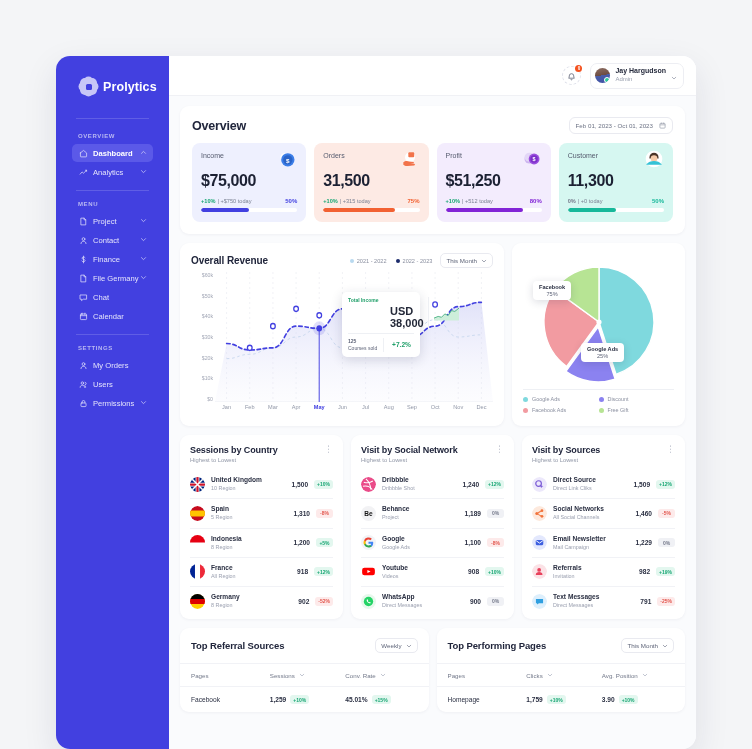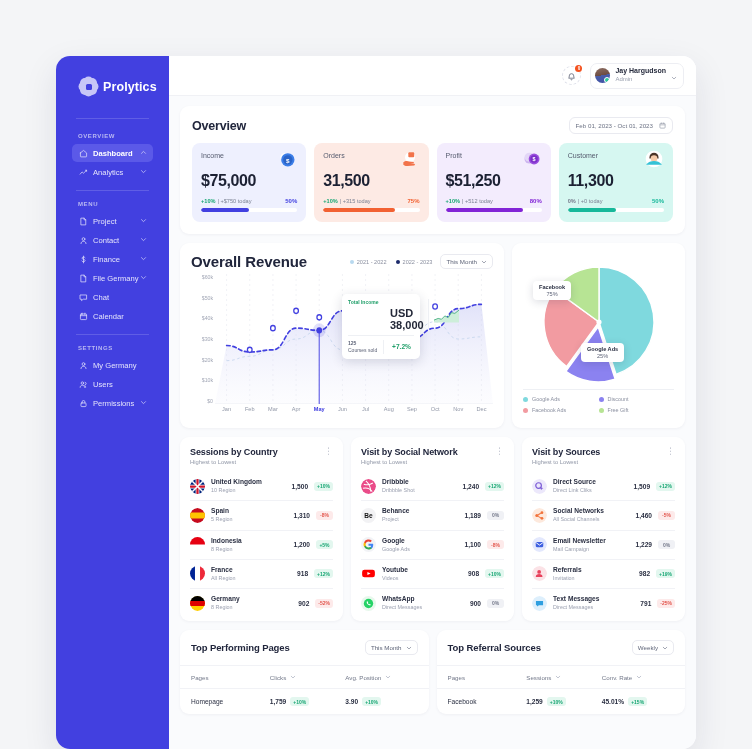--- a/index.html
+++ b/index.html
@@ -161,21 +161,21 @@
   .kpi-sub { color: #7b8193; margin-left: 2px; }
   .kpi-pct { margin-left: auto; font-weight: 700; font-size: 6px; }
   .bar-bg { height: 4px; border-radius: 3px; background: #fff; margin-top: 4px; overflow: hidden; }
   .bar-fill { height: 100%; border-radius: 3px; }
 
   
   .row2 { display: flex; gap: 8px; margin-top: 9px; }
   .rev-card { flex: 1 1 0; padding: 10px 11px 6px 11px; min-width: 0; }
   .exp-card { width: 173px; flex: 0 0 173px; padding: 10px 11px 9px 11px; }
   .card-head { display: flex; align-items: center; gap: 8px; }
-  .card-title { font-size: 15px; font-weight: 700; color: #21263c; letter-spacing: -.1px; text-align: center; }
+  .card-title { font-size: 10px; font-weight: 700; color: #21263c; letter-spacing: -.1px; text-align: center; }
   .legend-inline { display: flex; gap: 9px; margin-left: auto; align-items: center; }
   .lg { display: flex; align-items: center; gap: 3px; font-size: 5.6px; color: #8b90a0; }
   .dot { width: 4px; height: 4px; border-radius: 50%; }
   .select-pill {
     display: flex; align-items: center; gap: 4px;
     border: 1px solid #e9eaf0; border-radius: 5px;
     height: 15px; padding: 0 5px; font-size: 6.2px; color: #5e6478;
     background: #fff; white-space: nowrap;
   }
   .chart-wrap { position: relative; margin-top: 4px; height: 148px; }
@@ -368,21 +368,21 @@
         </div>
         <div class="nav-divider"></div>
         <div class="nav-sect">SETTINGS</div>
         <div class="nav-item">
           <span class="nav-ico">
             <svg width="9" height="9" viewBox="0 0 16 16" fill="none" stroke="#e2e1fb" stroke-width="1.3" stroke-linecap="round" stroke-linejoin="round">
               <circle cx="8" cy="5.5" r="2.5"></circle>
               <path d="M3.5 13.5c0-2.5 2-4 4.5-4s4.5 1.5 4.5 4"></path>
             </svg>
           </span>
-          <span class="nav-label">My Germany</span>
+          <span class="nav-label">My Orders</span>
         </div>
         <div class="nav-item">
           <span class="nav-ico">
             <svg width="9" height="9" viewBox="0 0 16 16" fill="none" stroke="#e2e1fb" stroke-width="1.3" stroke-linecap="round" stroke-linejoin="round">
               <circle cx="6" cy="5.5" r="2.2"></circle>
               <path d="M2 13c0-2.2 1.8-3.6 4-3.6s4 1.4 4 3.6"></path>
               <path d="M11 4.2a2.2 2.2 0 010 4.3M11.8 13c0-1.6-.5-2.6-1.4-3.3"></path>
             </svg>
           </span>
           <span class="nav-label">Users</span>
@@ -954,20 +954,52 @@
         <span class="rval">791</span>
         <span class="badge b-dn">-25%</span>
       </div>
             </div>
           </section>
         </div>
 
       <div class="row4" id="tables-root">
           <section class="card tp">
       <div class="tp-head">
+        <div class="tp-title">Top Referral Sources</div>
+        <div class="select-pill">
+          <span>Weekly</span>
+          <svg width="6" height="6" viewBox="0 0 12 12" fill="none" stroke="#8b90a0" stroke-width="1.6">
+                  <path d="M2.5 4.5L6 8l3.5-3.5" stroke-linecap="round" stroke-linejoin="round"></path>
+                </svg>
+        </div>
+      </div>
+      <div class="tcols">
+              <span class="tc">Pages</span>
+              <span class="tc">Sessions<span><svg width="6" height="6" viewBox="0 0 12 12" fill="none" stroke="#b4b9c6" stroke-width="1.6" stroke-linecap="round" stroke-linejoin="round">
+                    <path d="M2.5 4.5L6 8l3.5-3.5"></path>
+                  </svg></span></span>
+              <span class="tc">Conv. Rate<span><svg width="6" height="6" viewBox="0 0 12 12" fill="none" stroke="#b4b9c6" stroke-width="1.6" stroke-linecap="round" stroke-linejoin="round">
+                    <path d="M2.5 4.5L6 8l3.5-3.5"></path>
+                  </svg></span></span>
+            </div>
+
+      <div class="trow">
+        <span class="td">Facebook</span>
+        <span class="td">
+                <b>1,259</b>
+          <span class="badge b-up">+10%</span>
+              </span>
+        <span class="td">
+                <b>45.01%</b>
+          <span class="badge b-up">+15%</span>
+              </span>
+      </div>
+          </section>
+          <section class="card tp">
+      <div class="tp-head">
         <div class="tp-title">Top Performing Pages</div>
         <div class="select-pill">
           <span>This Month</span>
           <svg width="6" height="6" viewBox="0 0 12 12" fill="none" stroke="#8b90a0" stroke-width="1.6">
                   <path d="M2.5 4.5L6 8l3.5-3.5" stroke-linecap="round" stroke-linejoin="round"></path>
                 </svg>
         </div>
       </div>
       <div class="tcols">
               <span class="tc">Pages</span>
@@ -984,49 +1016,17 @@
         <span class="td">
                 <b>1,759</b>
           <span class="badge b-up">+10%</span>
               </span>
         <span class="td">
                 <b>3.90</b>
           <span class="badge b-up">+10%</span>
               </span>
       </div>
           </section>
-          <section class="card tp">
-      <div class="tp-head">
-        <div class="tp-title">Top Referral Sources</div>
-        <div class="select-pill">
-          <span>Weekly</span>
-          <svg width="6" height="6" viewBox="0 0 12 12" fill="none" stroke="#8b90a0" stroke-width="1.6">
-                  <path d="M2.5 4.5L6 8l3.5-3.5" stroke-linecap="round" stroke-linejoin="round"></path>
-                </svg>
-        </div>
-      </div>
-      <div class="tcols">
-              <span class="tc">Pages</span>
-              <span class="tc">Sessions<span><svg width="6" height="6" viewBox="0 0 12 12" fill="none" stroke="#b4b9c6" stroke-width="1.6" stroke-linecap="round" stroke-linejoin="round">
-                    <path d="M2.5 4.5L6 8l3.5-3.5"></path>
-                  </svg></span></span>
-              <span class="tc">Conv. Rate<span><svg width="6" height="6" viewBox="0 0 12 12" fill="none" stroke="#b4b9c6" stroke-width="1.6" stroke-linecap="round" stroke-linejoin="round">
-                    <path d="M2.5 4.5L6 8l3.5-3.5"></path>
-                  </svg></span></span>
-            </div>
-
-      <div class="trow">
-        <span class="td">Facebook</span>
-        <span class="td">
-                <b>1,259</b>
-          <span class="badge b-up">+10%</span>
-              </span>
-        <span class="td">
-                <b>45.01%</b>
-          <span class="badge b-up">+15%</span>
-              </span>
-      </div>
-          </section>
         </div>
 
     </div>
   </div>
 </div>
 
 </body></html>

